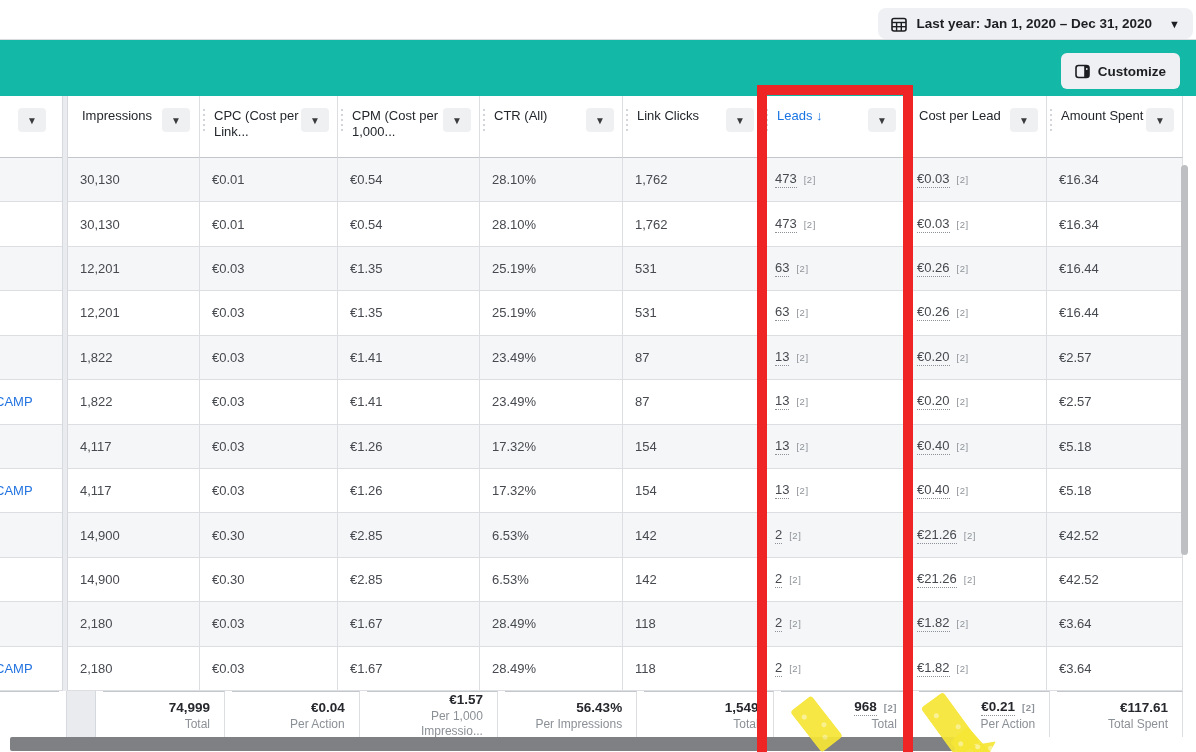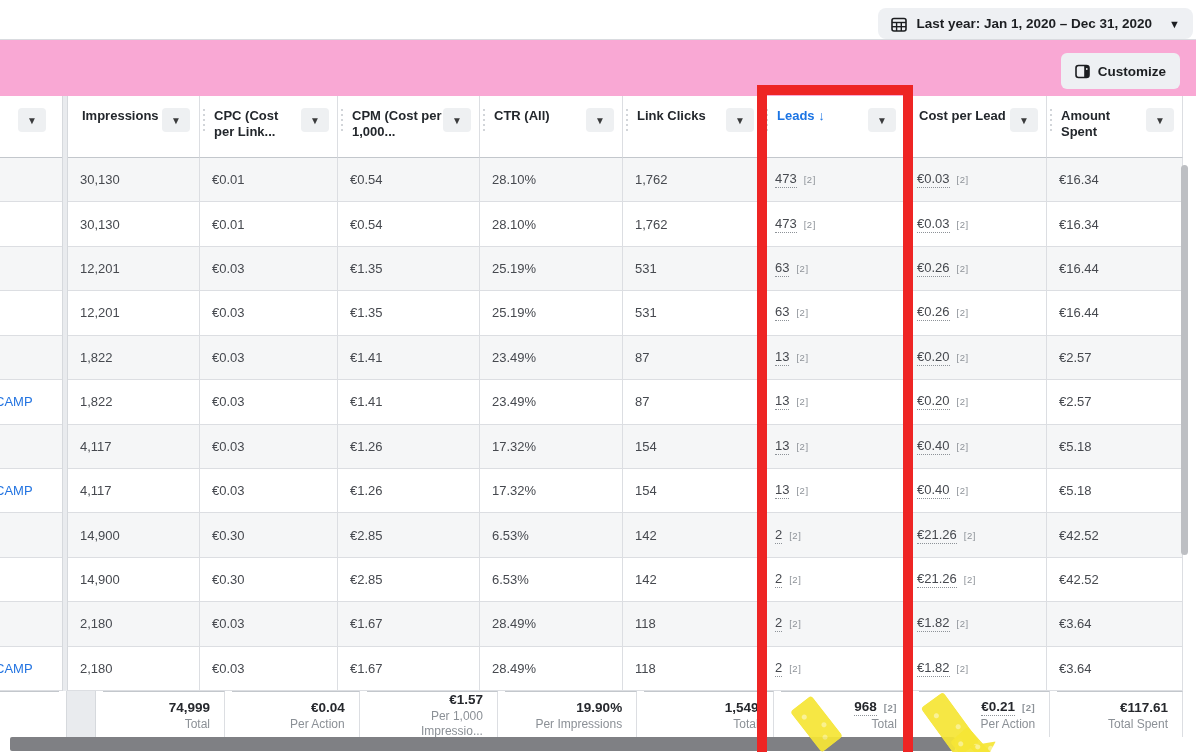--- a/index.html
+++ b/index.html
@@ -6,21 +6,21 @@
   html,body { width:1196px; height:752px; overflow:hidden; background:#fff;
     font-family:"Liberation Sans","DejaVu Sans",sans-serif; color:#46494f; }
   .stage { position:relative; width:1196px; height:752px; }
 
   
   .topbar { position:relative; height:40px; background:#fff; border-bottom:1px solid #d9dbdf; }
   .date-chip { position:absolute; top:8px; right:3px; height:31px; display:flex; align-items:center;
     gap:9px; padding:0 13px; background:#eef0f3; border-radius:8px; font-size:13.5px; font-weight:bold;
     color:#1c1e21; cursor:pointer; }
   .date-caret { font-size:11px; color:#1c1e21; margin-left:8px; }
-  .toolbar2 { position:relative; height:56px; background:#f9a8d4; }
+  .toolbar2 { position:relative; height:56px; background:#14b8a6; }
   .customize-btn { position:absolute; top:13px; right:16px; height:36px; display:flex; align-items:center;
     gap:8px; padding:0 14px; background:#eef0f3; border-radius:6px; font-size:13.5px; font-weight:bold;
     color:#1c1e21; cursor:pointer; }
 
   
   .tbl { position:relative; width:1196px; }
   .t-row { display:flex; width:1183px; background:#fff; }
   .t-row.alt { background:#f5f6f7; }
   .cell { border-right:1px solid #dcdee2; border-bottom:1px solid #dcdee2; padding:0 12px;
     display:flex; align-items:center; font-size:13px; color:#46494f; overflow:hidden; }
@@ -30,21 +30,21 @@
   .c-imp{width:132px}.c-cpc{width:138px}.c-cpm{width:142px}.c-ctr{width:143px}
   .c-clk{width:140px}.c-leads{width:142px}.c-cpl{width:142px}.c-amt{width:136px}
 
   
   .t-header { display:flex; height:62px; width:1183px; background:#fff; }
   .h-cell { position:relative; border-right:1px solid #dcdee2; border-bottom:1px solid #c3c7cc;
     padding:12px 8px 8px 14px; display:flex; align-items:flex-start; }
   .h-stub { width:62px; border-right:none; padding:12px 0 0 18px; }
   .h-div { width:6px; padding:0; border-bottom:none; border-left:1px solid #d6d9dd;
     border-right:1px solid #d6d9dd; background:#e9ebee; }
-  .h-label { flex:1; font-size:13px; font-weight:bold; color:#23272c; line-height:16px; }
+  .h-label { flex:1; font-size:13px; font-weight:normal; color:#23272c; line-height:16px; }
   .h-label.sorted { color:#1b74e4; }
   .h-label.narrow { max-width:80px; }
   .caret-btn { width:28px; height:24px; background:#eef0f2; border-radius:4px; border:none;
     display:flex; align-items:center; justify-content:center; font-size:10px; color:#3a3b3c;
     cursor:pointer; flex:0 0 auto; }
   .drag-dots { position:absolute; left:3px; top:13px; display:flex; flex-direction:column; gap:3px; }
   .drag-dots i { width:2px; height:2px; border-radius:50%; background:#c3c7cd; display:block; }
 
   
   .t-body { display:flex; flex-direction:column; height:533px; }
@@ -443,21 +443,21 @@
           </div>
         </div>
         <div class="cell c-cpm">
           <div class="tot-wrap">
             <div class="tot-val">€1.57</div>
             <div class="tot-sub">Per 1,000 Impressio...</div>
           </div>
         </div>
         <div class="cell c-ctr">
           <div class="tot-wrap">
-            <div class="tot-val">19.90%</div>
+            <div class="tot-val">56.43%</div>
             <div class="tot-sub">Per Impressions</div>
           </div>
         </div>
         <div class="cell c-clk">
           <div class="tot-wrap">
             <div class="tot-val">1,549</div>
             <div class="tot-sub">Total</div>
           </div>
         </div>
         <div class="cell c-leads">

